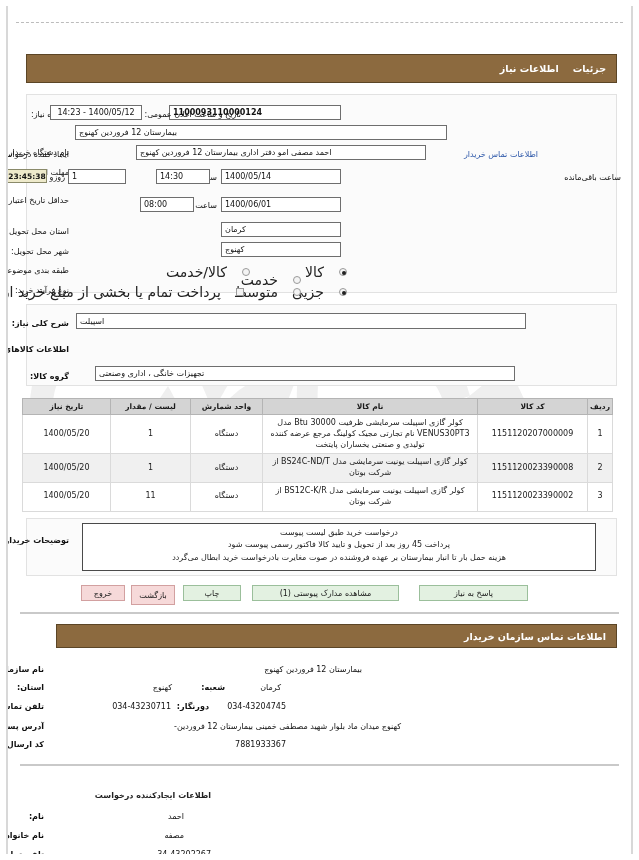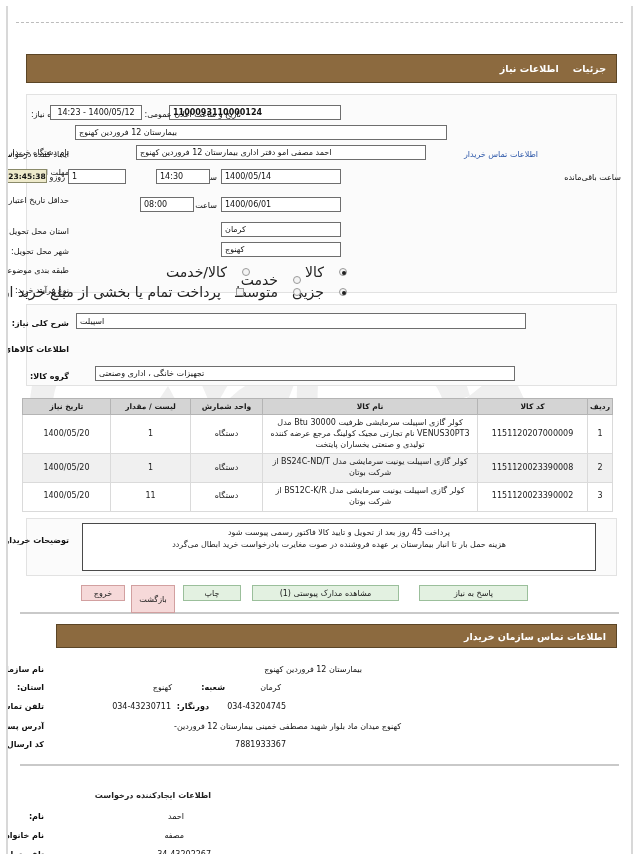--- a/index.html
+++ b/index.html
@@ -320,28 +320,29 @@
         <td>دستگاه</td>
         <td>11</td>
         <td style="direction:ltr;">1400/05/20</td>
       </tr>
     </tbody>
   </table>
 
   <div class="panel" style="left:18px; top:512px; width:591px; height:58px;"></div>
   <div class="lbl b" style="right:562px; top:530px; width:42px; line-height:1.3;">توضیحات خریدار:</div>
   <div class="notes" style="right:35px; top:517px; width:514px; height:48px;">
+    <div>درخواست خرید طبق لیست پیوست</div>
     <div>پرداخت 45 روز بعد از تحویل و تایید کالا فاکتور رسمی پیوست شود</div>
     <div>هزینه حمل بار تا انبار بیمارستان بر عهده فروشنده در صوت مغایرت بادرخواست خرید ابطال می‌گردد</div>
   </div>
 
   <div class="btn" style="right:103px; top:579px; width:109px; height:16px;">پاسخ به نیاز</div>
   <div class="btn" style="right:232px; top:579px; width:147px; height:16px;">مشاهده مدارک پیوستی (1)</div>
   <div class="btn" style="right:390px; top:579px; width:58px; height:16px;">چاپ</div>
-  <div class="btn red" style="right:456px; top:579px; width:44px; height:28px;">بازگشت</div>
+  <div class="btn red" style="right:456px; top:579px; width:44px; height:20px;">بازگشت</div>
   <div class="btn red" style="right:506px; top:579px; width:44px; height:16px;">خروج</div>
 
   <div class="hr" style="left:12px; right:12px; top:606px;"></div>
 
   <div class="brownbar" style="left:48px; top:618px; width:561px; height:24px;">
     <span class="tab">اطلاعات تماس سازمان خریدار</span>
   </div>
 
   <div class="lbl b" style="right:587px; top:659px;">نام سازمان خریدار:</div>
   <div class="lbl" style="right:269px; top:659px;">بیمارستان 12 فروردین کهنوج</div>

